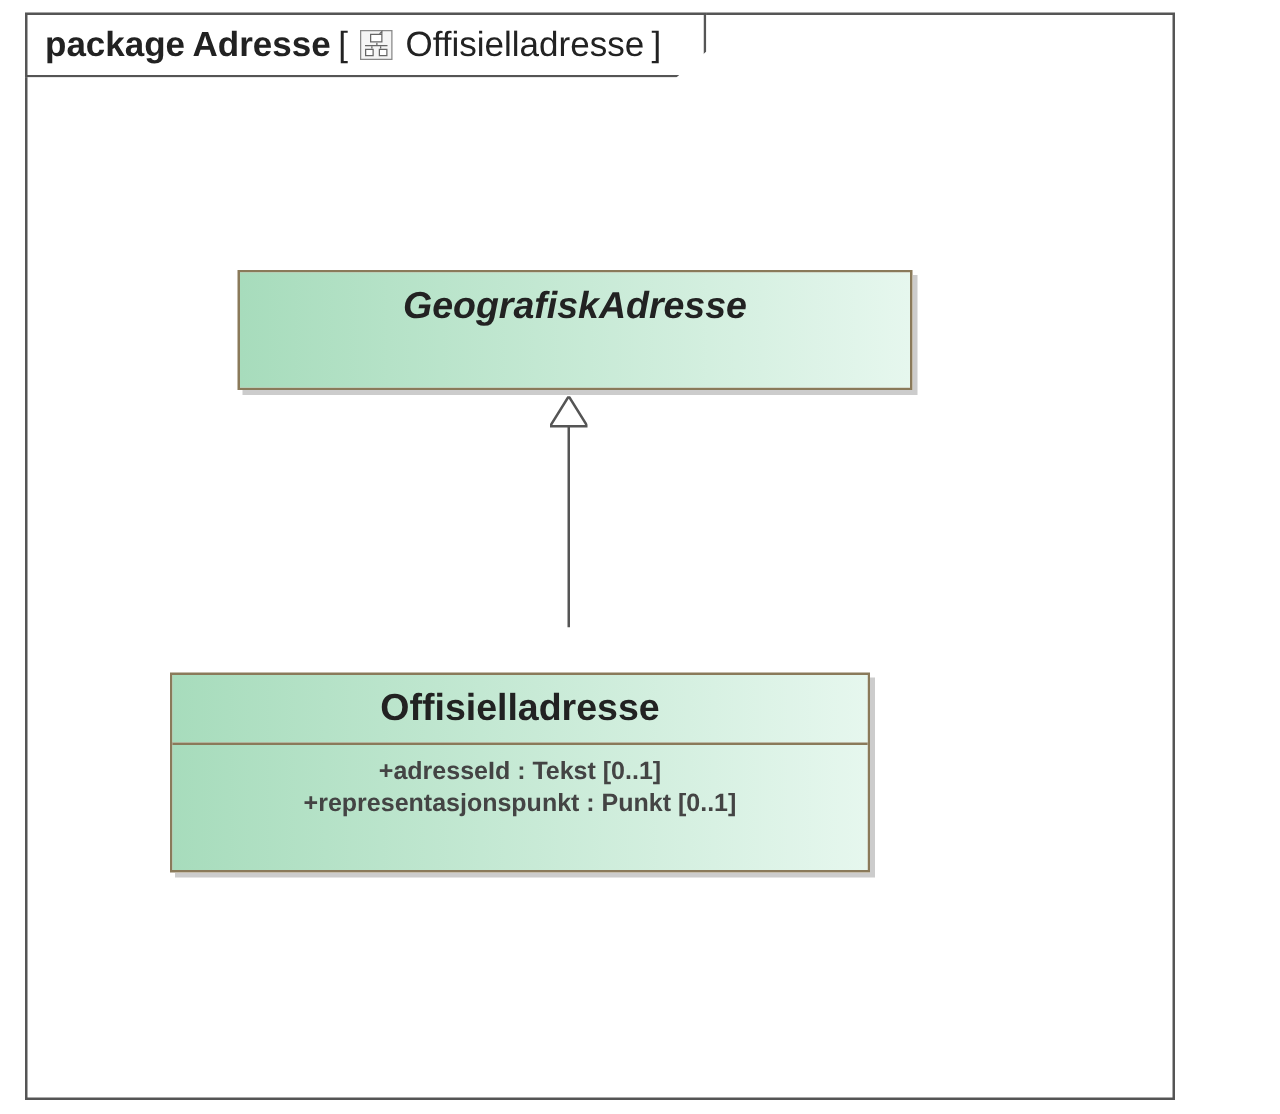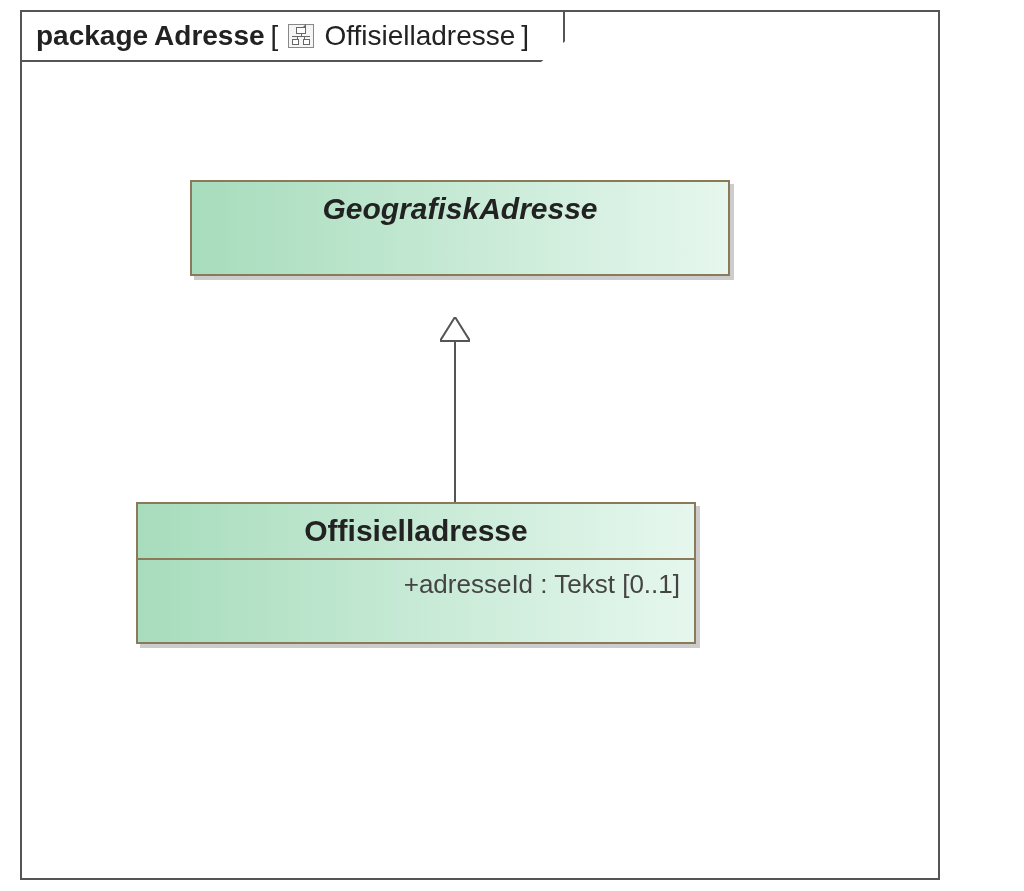--- a/index.html
+++ b/index.html
@@ -104,39 +104,41 @@
       background: white;
     }
     .diagram-name {
       font-weight: normal;
       color: #222;
     }
     .uml-class {
       position: absolute;
       border: 2px solid #8a7a5a;
       box-shadow: 4px 4px 0 #ccc;
+      margin-top: 36px;
     }
     .uml-class .class-name {
       padding: 10px 20px 48px 20px;
       text-align: center;
       font-weight: bold;
       font-size: 30px;
       color: #222;
       background: linear-gradient(to right, #a7dcbc, #e6f7ee);
     }
     .uml-class.abstract .class-name {
       font-style: italic;
     }
     .uml-class .compartment {
       border-top: 2px solid #8a7a5a;
       padding: 8px 14px 40px 14px;
-      font-size: 26px;
+      font-size: 20px;
       color: #444;
       background: linear-gradient(to right, #a7dcbc, #e6f7ee);
-      text-align: right;
+      text-align: center;
+      font-weight: bold;
     }
     .uml-class .attribute {
       white-space: nowrap;
       line-height: 1.3;
     }
     .class-geografisk {
       top: 168px;
       left: 168px;
       width: 540px;
     }
@@ -185,16 +187,17 @@
 
   <svg class="generalization" style="top:305px; left:418px; width:30px; height:185px;">
     <polygon points="15,0 30,24 0,24" fill="white" stroke="#555" stroke-width="2"></polygon>
     <line x1="15" y1="24" x2="15" y2="185" stroke="#555" stroke-width="2"></line>
   </svg>
 
   <div class="uml-class class-offisiell">
     <div class="class-name">Offisielladresse</div>
     <div class="compartment">
       <div class="attribute">+adresseId : Tekst [0..1]</div>
+      <div class="attribute">+representasjonspunkt : Punkt [0..1]</div>
     </div>
   </div>
 
 </div>
 
 </body></html>

